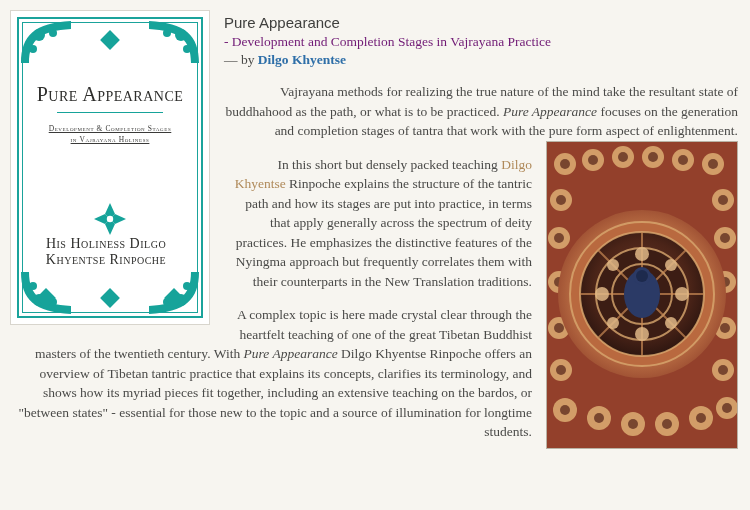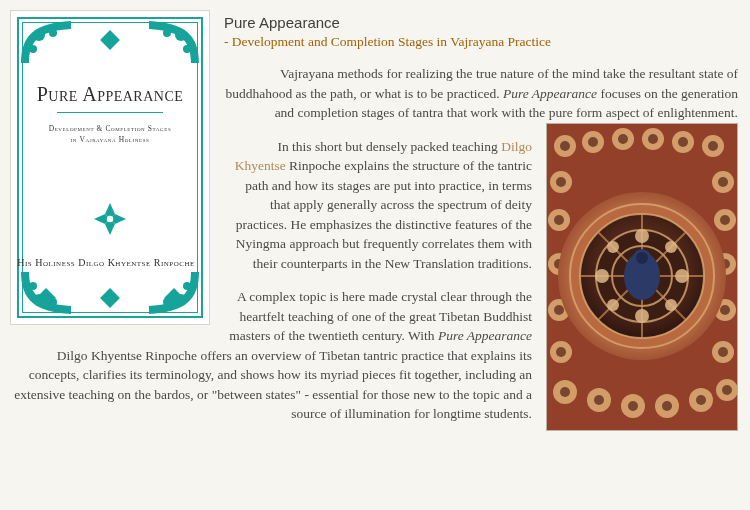--- a/index.html
+++ b/index.html
@@ -77,36 +77,37 @@
     position: absolute;
     top: 112px;
     left: 16px;
     right: 16px;
     text-align: center;
     font-size: 7.5px;
     line-height: 11px;
     letter-spacing: .6px;
     color: #3a3a38;
     font-variant: small-caps;
+    text-decoration: underline;
   }
   .cover-emblem {
     position: absolute;
     top: 186px;
     left: 50%;
     margin-left: -22px;
     width: 44px;
     height: 44px;
   }
   .cover-author {
     position: absolute;
     bottom: 56px;
     left: 4px;
     right: 12px;
     text-align: center;
-    font-size: 10px;
+    font-size: 14px;
     letter-spacing: .5px;
     color: #2e2e2c;
     font-variant: small-caps;
   }
   .cover-bottom-diamonds {
     position: absolute;
     bottom: 18px;
     left: 0;
     right: 0;
     height: 16px;
@@ -119,21 +120,21 @@
   }
   .book-title {
     font-size: 15px;
     color: #3f3f3d;
     font-family: "Liberation Sans", sans-serif;
     font-weight: normal;
     margin: 0 0 3px 0;
   }
   .book-subtitle {
     font-size: 13.5px;
-    color: #a16207;
+    color: #701a75;
     font-family: "Liberation Serif", serif;
     margin: 0 0 2px 0;
   }
   .book-byline {
     font-size: 13.5px;
     color: #4a4a48;
     font-family: "Liberation Serif", serif;
     margin: 0 0 0 0;
   }
   .author-link {
@@ -241,20 +242,23 @@
     <div class="cover-bottom-diamonds">
       <div class="cover-diamond" style="left:28px;top:1px;"></div>
       <div class="cover-diamond" style="left:50%;margin-left:-7px;top:1px;"></div>
       <div class="cover-diamond" style="right:28px;top:1px;"></div>
     </div>
   </div>
 
   <div class="headblock">
     <div class="book-title">Pure Appearance</div>
     <div class="book-subtitle">- Development and Completion Stages in Vajrayana Practice</div>
+    <div class="book-byline">
+      <span>— by </span><a class="author-link" href="#">Dilgo Khyentse</a>
+    </div>
   </div>
 
   <p class="body p1">
     <span>Vajrayana methods for realizing the true nature of the mind take the resultant state of buddhahood as the path, or what is to be practiced. </span><em>Pure Appearance</em><span> focuses on the generation and completion stages of tantra that work with the pure form aspect of enlightenment.</span>
   </p>
 
   <div class="thangka">
     <svg width="190" height="306" viewBox="0 0 190 306" preserveAspectRatio="none">
       <defs>
         <radialGradient id="g1" cx="50%" cy="50%" r="60%">

